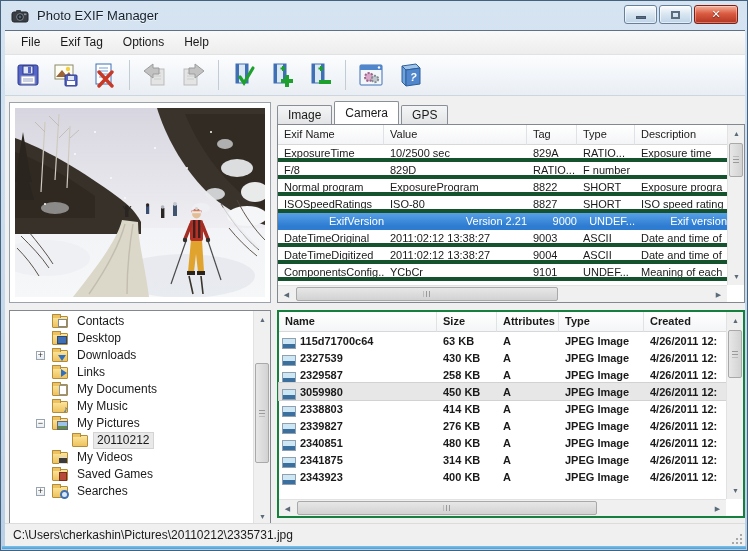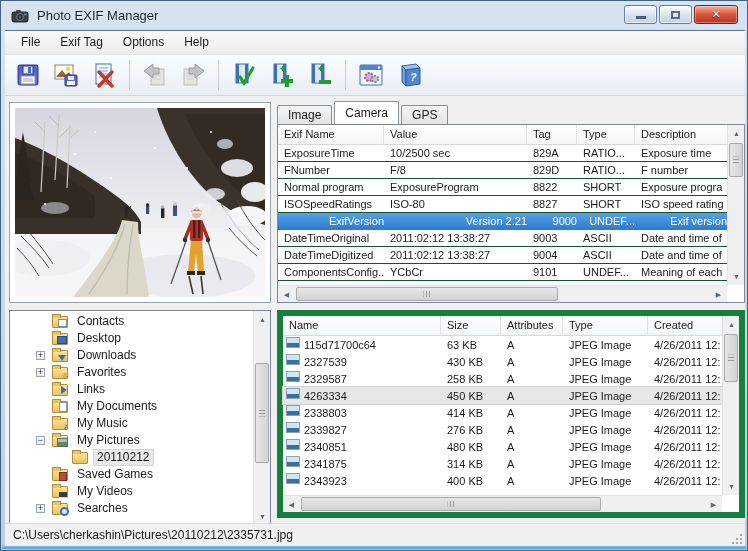--- a/index.html
+++ b/index.html
@@ -63,21 +63,21 @@
   .thead { display:flex; height:20px; }
   .hcell { font-size:11px; color:#1a1a1a; line-height:19px; padding-left:6px;
     background:linear-gradient(#ffffff,#f4f5f7); border-right:1px solid #e0e3e6;
     border-bottom:1px solid #d8d8d8; overflow:hidden; white-space:nowrap; flex-shrink:0; }
   .exif-table .hcell:nth-of-type(1){width:106px}
   .exif-table .hcell:nth-of-type(2){width:143px}
   .exif-table .hcell:nth-of-type(3){width:50px}
   .exif-table .hcell:nth-of-type(4){width:58px}
   .exif-table .hcell:nth-of-type(5){width:92px; border-right:none}
   .exif-rows { position:absolute; left:0; top:20px; width:449px; }
-  .exif-row { display:flex; height:17px; border-bottom:1px solid #14532d; }
+  .exif-row { display:flex; height:17px; border-bottom:4px solid #14532d; }
   .exif-row .cell { font-size:11px; color:#1a1a1a; line-height:16px; padding-left:6px;
     overflow:hidden; white-space:nowrap; flex-shrink:0; }
   .exif-row .cell:nth-child(1){width:106px}
   .exif-row .cell:nth-child(2){width:143px}
   .exif-row .cell:nth-child(3){width:50px}
   .exif-row .cell:nth-child(4){width:58px}
   .exif-row .cell:nth-child(5){width:92px}
   .exif-row.sel { background:linear-gradient(#58a1e8,#2e7cd1); border-bottom-color:#2e7cd1; }
   .exif-row.sel .cell { color:#fff;text-align:right; }
 
@@ -143,31 +143,31 @@
     box-shadow:inset 0 1px 0 #ddd, inset 0 -1px 0 #ddd; }
   [data-name="saved-games-folder-icon"]::after { content:""; right:0; bottom:-1px;
     width:6px; height:7px; background:#b84a3a; border:1px solid #7e2d22; }
   [data-name="searches-folder-icon"]::after { content:""; right:-2px; bottom:-2px;
     width:5px; height:5px; border:2px solid #3f6fb5; border-radius:50%; background:#dce9f5; }
   .tree-label { font-size:12px; color:#1a1a1a; padding:0 3px; line-height:15px; white-space:nowrap; }
   .tree-item.sel .tree-label { background:#e9e9e9; outline:1px solid #d4d4d4; }
 
   
   .files-panel { position:absolute; left:272px; top:279px; width:468px; height:208px;
-    background:#fff; border:6px solid #15803d; }
+    background:#fff; border:2px solid #15803d;font-weight:bold; }
   .files-panel .hcell:nth-of-type(1){width:158px}
   .files-panel .hcell:nth-of-type(2){width:60px}
   .files-panel .hcell:nth-of-type(3){width:62px}
   .files-panel .hcell:nth-of-type(4){width:85px}
   .files-panel .hcell:nth-of-type(5){width:84px; border-right:none}
   .file-rows { position:absolute; left:0; top:20px; width:449px; }
   .file-row { display:flex; height:17px; align-items:center; }
   .file-row .cell { font-size:11px; color:#1a1a1a; line-height:16px; padding-left:6px;
     overflow:hidden; white-space:nowrap; flex-shrink:0; }
-  .file-row .cell:nth-child(1){width:158px; display:flex; align-items:flex-start; gap:4px; padding-left:3px;}
+  .file-row .cell:nth-child(1){width:158px; display:flex; align-items:flex-end; gap:4px; padding-left:3px;}
   .file-row .cell:nth-child(2){width:60px}
   .file-row .cell:nth-child(3){width:62px}
   .file-row .cell:nth-child(4){width:85px}
   .file-row .cell:nth-child(5){width:84px}
   .file-row.sel { background:#e7e7e7; outline:1px solid #d2d2d2; }
   .file-ico { width:14px; height:11px; flex-shrink:0; border:1px solid #8fa0b0;
     background:linear-gradient(#cde7f5 55%,#3a6f9e 55%); }
 
   
   .statusbar { position:absolute; left:0; top:492px; width:740px; height:24px;
@@ -426,21 +426,20 @@
 
             <div class="exif-row" data-name="exif-row">
               <div class="cell" data-name="exif-name-cell">ExposureTime</div>
               <div class="cell" data-name="exif-value-cell">10/2500 sec</div>
               <div class="cell" data-name="exif-tag-cell">829A</div>
               <div class="cell" data-name="exif-type-cell">RATIO...</div>
               <div class="cell" data-name="exif-description-cell">Exposure time</div>
             </div>
 
             <div class="exif-row" data-name="exif-row">
-              <div class="cell" data-name="exif-name-cell">FNumber</div>
               <div class="cell" data-name="exif-value-cell">F/8</div>
               <div class="cell" data-name="exif-tag-cell">829D</div>
               <div class="cell" data-name="exif-type-cell">RATIO...</div>
               <div class="cell" data-name="exif-description-cell">F number</div>
             </div>
 
             <div class="exif-row" data-name="exif-row">
               <div class="cell" data-name="exif-value-cell">Normal program</div>
               <div class="cell" data-name="exif-name-cell">ExposureProgram</div>
               <div class="cell" data-name="exif-tag-cell">8822</div>
@@ -515,25 +514,20 @@
             <span class="folder" data-name="desktop-folder-icon"></span>
             <span class="tree-label" data-name="tree-item-label">Desktop</span>
           </div>
 
           <div class="tree-item" data-name="tree-item">
             <span class="expander plus" data-name="tree-expander-icon"></span>
             <span class="folder" data-name="downloads-folder-icon"></span>
             <span class="tree-label" data-name="tree-item-label">Downloads</span>
           </div>
 
-          <div class="tree-item" data-name="tree-item">
-            <span class="expander plus" data-name="tree-expander-icon"></span>
-            <span class="folder" data-name="favorites-folder-icon"></span>
-            <span class="tree-label" data-name="tree-item-label">Favorites</span>
-          </div>
 
           <div class="tree-item" data-name="tree-item">
             <span class="expander" data-name="tree-expander-icon"></span>
             <span class="folder" data-name="links-folder-icon"></span>
             <span class="tree-label" data-name="tree-item-label">Links</span>
           </div>
 
           <div class="tree-item" data-name="tree-item">
             <span class="expander" data-name="tree-expander-icon"></span>
             <span class="folder" data-name="my-documents-folder-icon"></span>
@@ -553,28 +547,28 @@
           </div>
 
           <div class="tree-item sel child" data-name="tree-item">
             <span class="expander" data-name="tree-expander-icon"></span>
             <span class="folder" data-name="folder-icon"></span>
             <span class="tree-label" data-name="tree-item-label">20110212</span>
           </div>
 
           <div class="tree-item" data-name="tree-item">
             <span class="expander" data-name="tree-expander-icon"></span>
+            <span class="folder" data-name="my-videos-folder-icon"></span>
+            <span class="tree-label" data-name="tree-item-label">My Videos</span>
+          </div>
+
+          <div class="tree-item" data-name="tree-item">
+            <span class="expander" data-name="tree-expander-icon"></span>
             <span class="folder" data-name="saved-games-folder-icon"></span>
             <span class="tree-label" data-name="tree-item-label">Saved Games</span>
-          </div>
-
-          <div class="tree-item" data-name="tree-item">
-            <span class="expander" data-name="tree-expander-icon"></span>
-            <span class="folder" data-name="my-videos-folder-icon"></span>
-            <span class="tree-label" data-name="tree-item-label">My Videos</span>
           </div>
 
           <div class="tree-item" data-name="tree-item">
             <span class="expander plus" data-name="tree-expander-icon"></span>
             <span class="folder" data-name="searches-folder-icon"></span>
             <span class="tree-label" data-name="tree-item-label">Searches</span>
           </div>
         </div>
       <div class="vscroll full" data-name="tree-vertical-scrollbar">
         <div class="sb-btn up" data-name="scroll-up-icon">▲</div>
@@ -623,21 +617,21 @@
             </div>
             <div class="cell" data-name="file-size-cell">258 KB</div>
             <div class="cell" data-name="file-attributes-cell">A</div>
             <div class="cell" data-name="file-type-cell">JPEG Image</div>
             <div class="cell" data-name="file-created-cell">4/26/2011 12:</div>
           </div>
 
           <div class="file-row sel" data-name="file-row">
             <div class="cell" data-name="file-name-cell">
               <span class="file-ico" data-name="image-file-icon"></span>
-              <span data-name="file-name">4263334</span>
+              <span data-name="file-name">3059980</span>
             </div>
             <div class="cell" data-name="file-size-cell">450 KB</div>
             <div class="cell" data-name="file-attributes-cell">A</div>
             <div class="cell" data-name="file-type-cell">JPEG Image</div>
             <div class="cell" data-name="file-created-cell">4/26/2011 12:</div>
           </div>
 
           <div class="file-row" data-name="file-row">
             <div class="cell" data-name="file-name-cell">
               <span class="file-ico" data-name="image-file-icon"></span>

